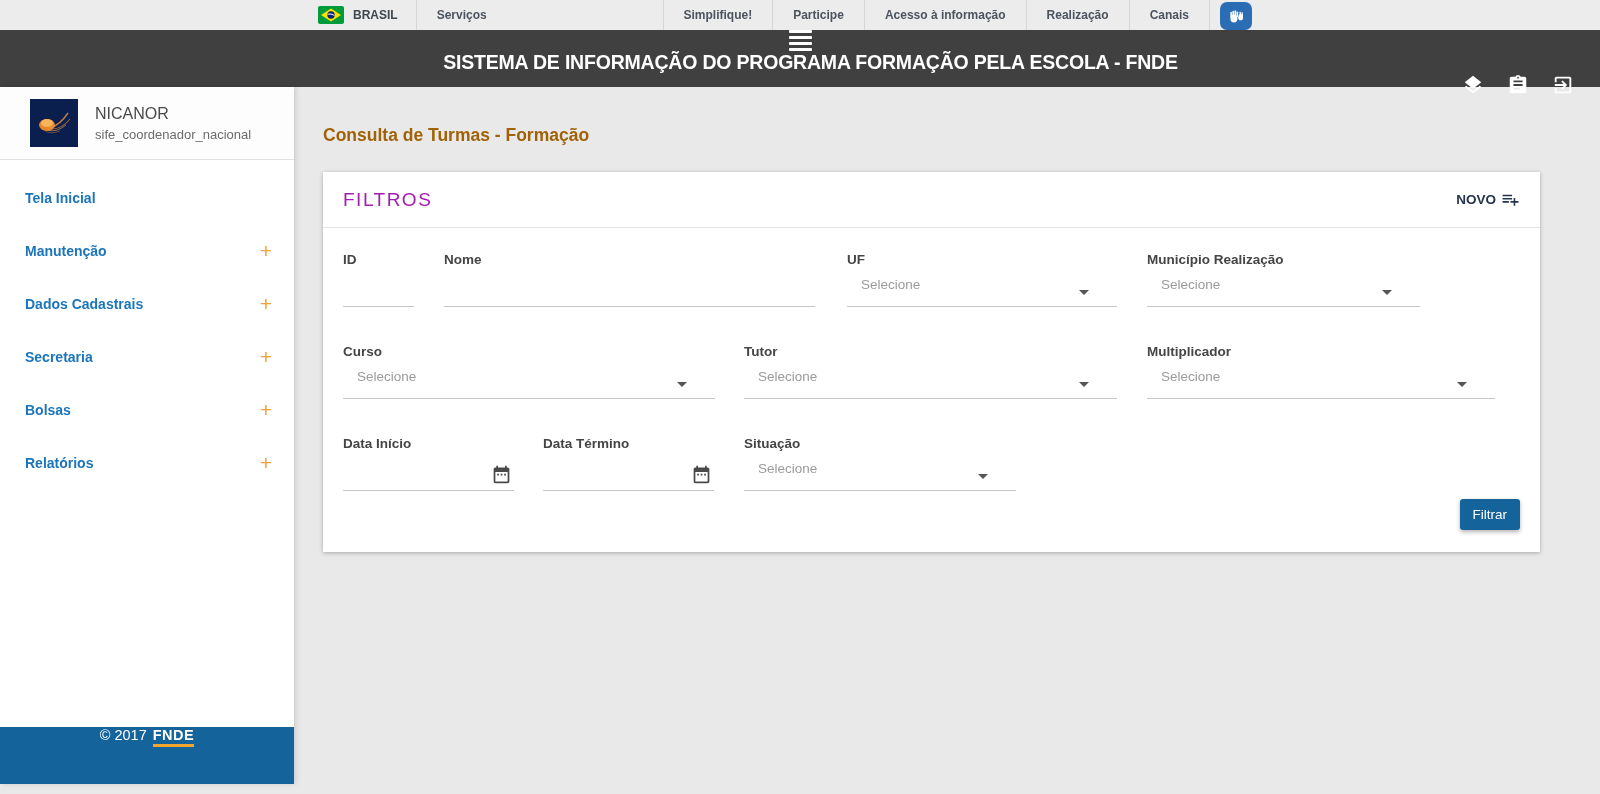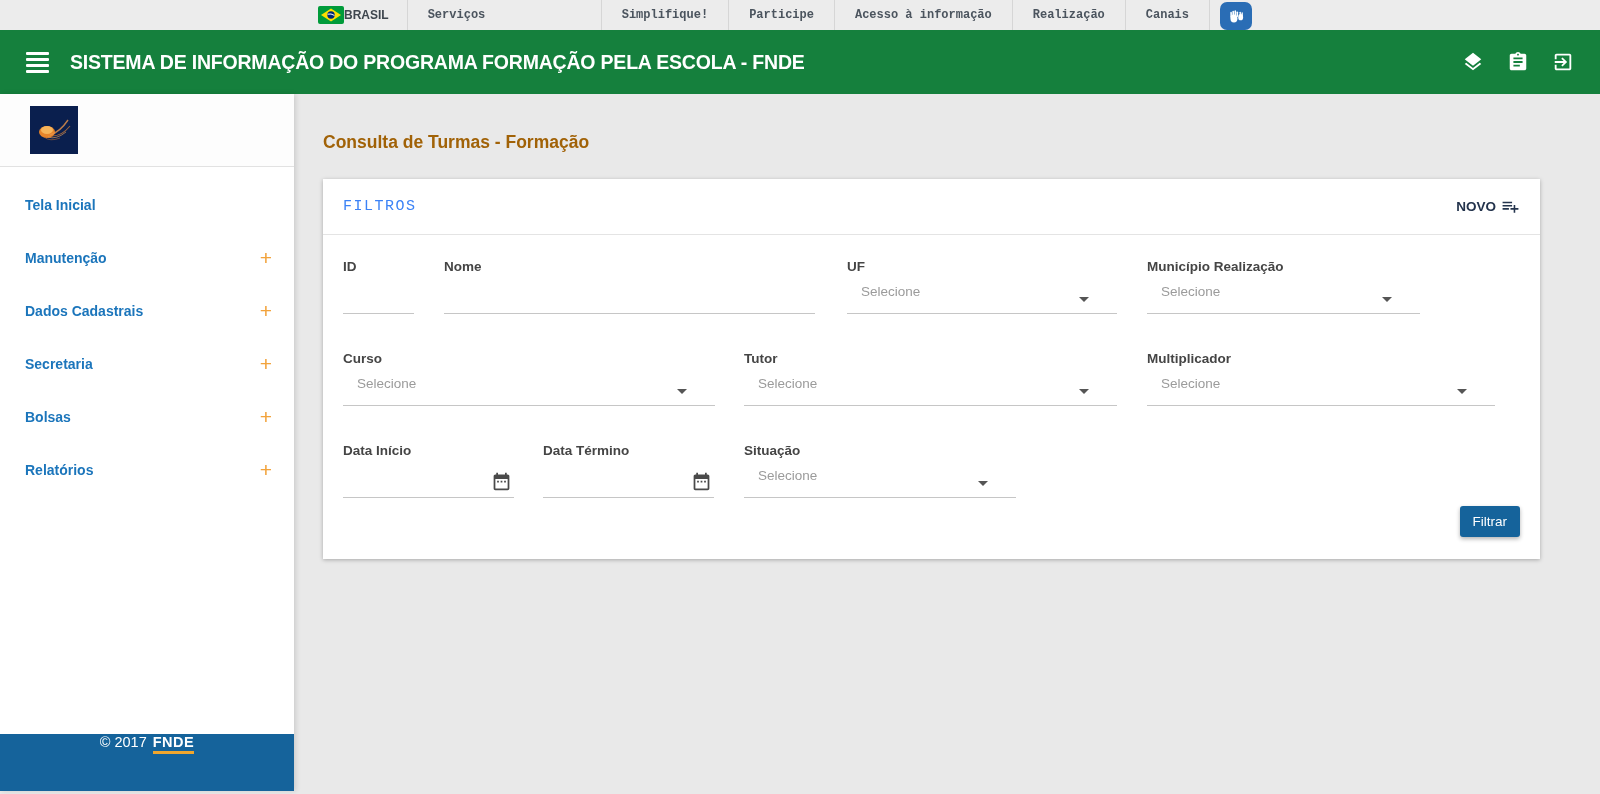--- a/index.html
+++ b/index.html
@@ -7,35 +7,35 @@
   body {
     width:1600px; height:794px; overflow:hidden;
     font-family:"Liberation Sans", sans-serif;
     background:#e9e9e9;
   }
   
   .govbar {
     height:30px; background:#ececec; display:flex; align-items:stretch;
     font-size:12px; font-weight:bold; color:#4b545e;
   }
-  .govbar .gitem { display:flex; align-items:center; padding:6px 20px; cursor:pointer; white-space:nowrap;font-family:Liberation Mono, monospace; }
+  .govbar .gitem { display:flex; align-items:center; padding:6px 20px; cursor:pointer; white-space:nowrap; }
   .govbar .gdiv { width:1px; background:#d6d6d6; align-self:stretch; }
   .left-pad { width:300px; }
   .right-pad { width:340px; }
   .spacer { flex:1; }
-  .brand-item { padding:4px 18px; display:flex; align-items:center; cursor:pointer; color:#3e464e; }
+  .brand-item { padding:4px 18px; display:flex; align-items:center; gap:9px; cursor:pointer; color:#3e464e; }
   .flag { width:26px; height:18px; }
   .vlibras {
     width:32px; height:28px; background:#2a6db5; border-radius:7px;
     margin:1px 8px 0 10px; align-self:center;
     display:flex; align-items:center; justify-content:center; cursor:pointer;
   }
   
   .appheader {
-    height:64px; background:#15803d; display:flex; align-items:center; padding:0 26px;
+    height:57px; background:#404040; display:flex; align-items:center; padding:0 26px;flex-direction:column;
   }
   .hamburger { width:23px; display:flex; flex-direction:column; gap:3px; cursor:pointer; }
   .hamburger span { height:3px; background:#fff; border-radius:1px; }
   .app-title {
     color:#fff; font-size:19.5px; font-weight:bold; margin-left:21px;
     letter-spacing:-0.2px; white-space:nowrap;
   }
   .header-icons { margin-left:auto; display:flex; align-items:center; gap:23px; }
   .hicon { width:22px; height:22px; cursor:pointer; display:flex; }
   
@@ -61,21 +61,21 @@
   .sidebar-footer {
     margin-top:auto; height:57px; background:#15639b; color:#fff;
     display:flex; align-items:flex-start; justify-content:center; font-size:14.5px;
   }
   .fnde { font-weight:bold; border-bottom:3px solid #f0a62d; padding-bottom:1px; margin-left:6px; letter-spacing:.5px; cursor:pointer; }
   
   .main { flex:1; padding:38px 60px 0 29px; }
   .page-title { font-size:17.5px; font-weight:bold; color:#a16207; margin:0 0 26px 0; }
   .panel { background:#fff; box-shadow:0 1px 4px rgba(0,0,0,.28); }
   .panel-header { display:flex; align-items:center; height:56px; padding:0 20px; border-bottom:1px solid #e4e4e4; }
-  .panel-title { font-size:15px; color:#3b82f6; letter-spacing:1.5px;font-family:Liberation Mono, monospace; }
+  .panel-title { font-size:19px; color:#a21caf; letter-spacing:1.5px; }
   .novo { margin-left:auto; display:flex; align-items:center; gap:5px; color:#24344d; font-weight:bold; font-size:13.5px; cursor:pointer; }
   .panel-body { padding:24px 20px 22px 20px; }
   .frow { display:flex; margin-bottom:37px; }
   .flabel { font-size:13.5px; font-weight:bold; color:#454545; margin-bottom:10px; }
   .finput { height:30px; border-bottom:1px solid #c6c6c6; display:flex; align-items:flex-start; position:relative; }
   .finput input {
     border:none; outline:none; width:100%; background:transparent; padding:0;
     font-size:14px; color:#444; font-family:inherit;
   }
   .select .ph { color:#9b9b9b; font-size:13.5px; padding-left:14px; }
@@ -179,20 +179,24 @@
     <div class="userbox">
       <svg class="avatar" viewBox="0 0 48 48">
         <rect width="48" height="48" fill="#0a1f4e"></rect>
         <ellipse cx="17" cy="26" rx="8" ry="6" fill="#e8842a"></ellipse>
         <ellipse cx="17" cy="24" rx="6" ry="4" fill="#f7b45a"></ellipse>
         <path d="M20 29 Q30 26 38 14" stroke="#e8934a" stroke-width="1.4" fill="none" opacity=".8"></path>
         <path d="M22 30 Q32 30 40 20" stroke="#d97f33" stroke-width="1.1" fill="none" opacity=".7"></path>
         <path d="M18 31 Q26 34 36 26" stroke="#f2a65e" stroke-width="1" fill="none" opacity=".6"></path>
         <path d="M14 31 Q20 36 30 32" stroke="#c9742e" stroke-width="1" fill="none" opacity=".5"></path>
       </svg>
+      <div class="user-meta">
+        <div class="user-name">NICANOR</div>
+        <div class="user-role">sife_coordenador_nacional</div>
+      </div>
     </div>
     <div class="nav">
       <div class="nav-item">
         <span>Tela Inicial</span>
         <span class="nav-plus"></span>
       </div>
       <div class="nav-item">
         <span>Manutenção</span>
         <span class="nav-plus">+</span>
       </div>

